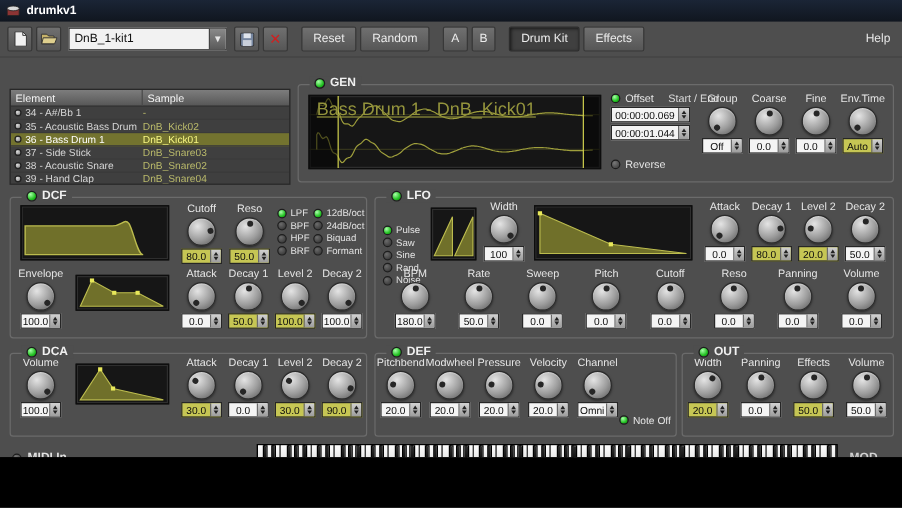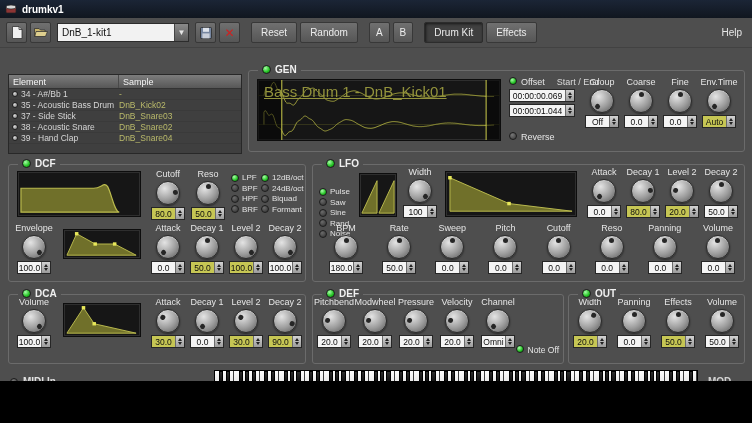--- a/index.html
+++ b/index.html
@@ -74,21 +74,21 @@
   .krow{position:absolute;display:flex;gap:1px;}
   .kabs{position:absolute;}
 
   
   .radiocol{position:absolute;display:flex;flex-direction:column;gap:1px;}
   .ritem{display:flex;align-items:center;gap:3px;height:9.5px;}
   .rled{width:8px;height:8px;border-radius:50%;border:1px solid #1e1e1e;background:radial-gradient(circle at 35% 30%,#6b6b6b,#2e2e2e);}
   .rled.on{background:radial-gradient(circle at 35% 30%,#aaffaa,#24c324 60%,#0a7a0a);}
   .rlabel{font-size:8px;color:#e2e2e2;white-space:nowrap;}
 
-  .ledrow{display:flex;gap:4px;font-size:9px;color:#e6e6e6;}
+  .ledrow{display:flex;align-items:center;gap:4px;font-size:9px;color:#e6e6e6;}
   .genoffset{position:absolute;left:260px;top:6px;width:122px;display:flex;flex-direction:column;gap:2px;}
   .dimlbl{color:#dadada;margin-left:8px;}
 
   
   .bottombar{position:absolute;left:0;top:368px;width:752px;height:32px;}
   .midiin{position:absolute;left:10px;top:8px;display:flex;align-items:center;gap:5px;font-size:10px;font-weight:bold;color:#e2e2e2;}
   .kbd{position:absolute;left:214px;top:2px;width:484px;height:27px;background:#151515;border:1px solid #000;}
   .wkey{position:absolute;top:0;bottom:0;background:linear-gradient(#fdfdfd,#cfcfcf);border-right:1px solid #3e3e3e;}
   .bkey{position:absolute;top:0;height:58%;background:linear-gradient(#2e2e2e,#060606);border:1px solid #000;z-index:2;}
   .modlbl{position:absolute;left:708px;top:8px;font-size:10px;font-weight:bold;color:#d2d2d2;}
@@ -154,20 +154,25 @@
     <div>
           <div class="lrow">
             <span class="eicon"></span>
             <span class="c1">34 - A#/Bb 1</span>
             <span class="c2">-</span>
           </div>
           <div class="lrow">
             <span class="eicon"></span>
             <span class="c1">35 - Acoustic Bass Drum</span>
             <span class="c2">DnB_Kick02</span>
+          </div>
+          <div class="lrow sel">
+            <span class="eicon"></span>
+            <span class="c1">36 - Bass Drum 1</span>
+            <span class="c2">DnB_Kick01</span>
           </div>
           <div class="lrow">
             <span class="eicon"></span>
             <span class="c1">37 - Side Stick</span>
             <span class="c2">DnB_Snare03</span>
           </div>
           <div class="lrow">
             <span class="eicon"></span>
             <span class="c1">38 - Acoustic Snare</span>
             <span class="c2">DnB_Snare02</span>

